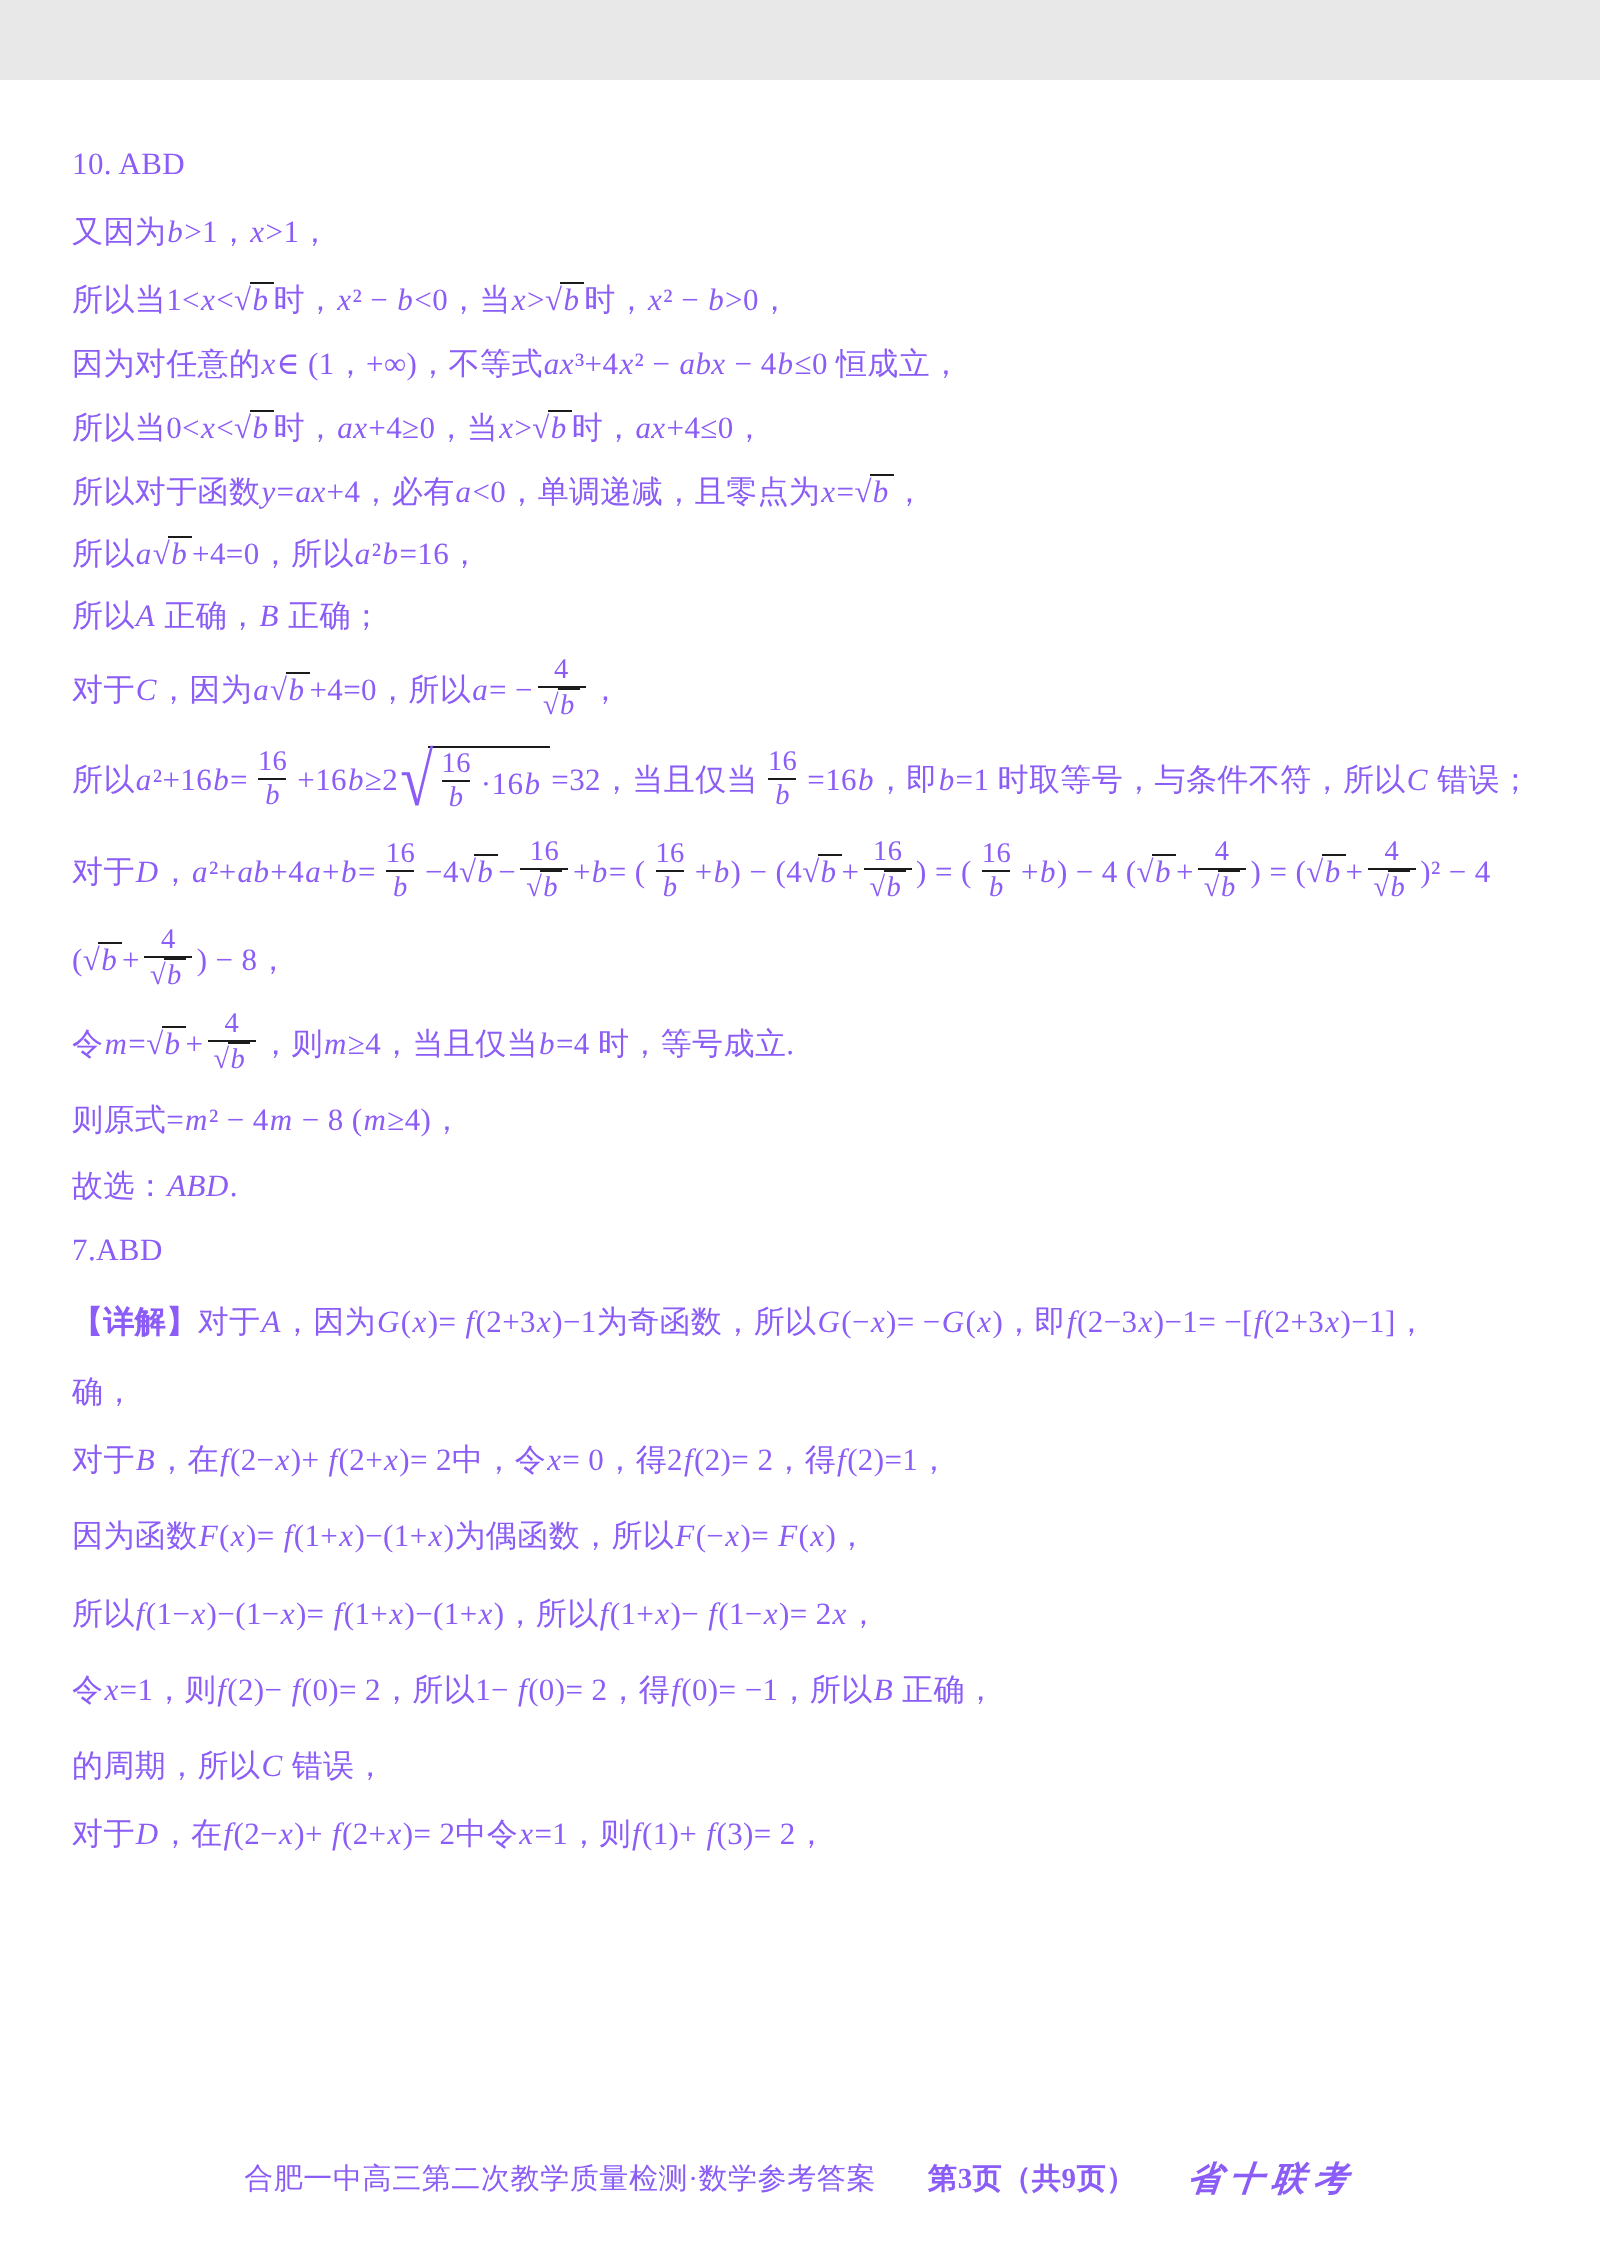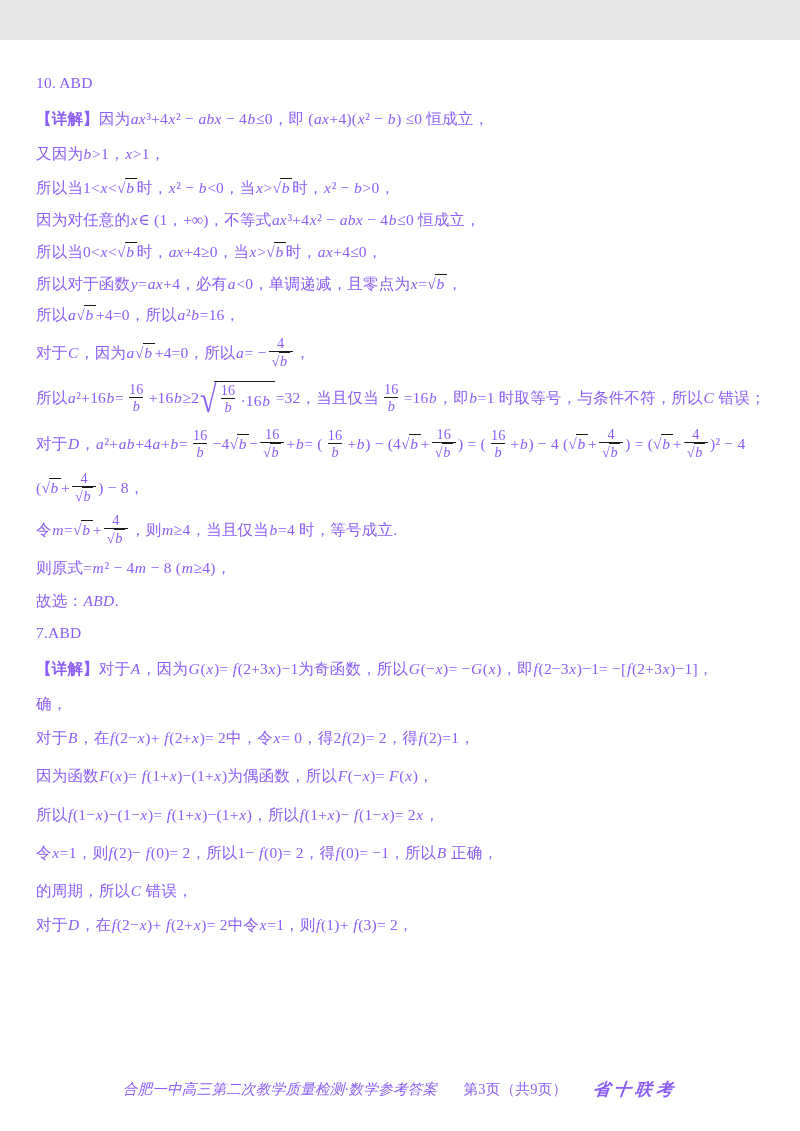--- a/index.html
+++ b/index.html
@@ -36,40 +36,40 @@
   .sq .vc{display:inline-block;border-top:1px solid #1b1b1b;padding:0 2px 0 1px;margin-left:-1px;}
   
   .sq.big{display:inline-flex;align-items:center;vertical-align:middle;margin:0 1px;}
   .sq.big .rd{font-size:30px;line-height:0;transform:scaleY(1.25);margin-right:-2px;}
   .sq.big .vc{display:inline-flex;align-items:center;border-top:1.2px solid #1b1b1b;padding:2px 4px 0 2px;}
   .footer{
     position:absolute;top:1036px;left:0;width:800px;height:26px;
     display:flex;align-items:center;justify-content:center;gap:26px;
     font-size:14.5px;
   }
-  .footer .ft-title{letter-spacing:.3px;font-style:italic;}
-  .footer .ft-page{letter-spacing:.3px;}
+  .footer .ft-title{letter-spacing:.3px;}
+  .footer .ft-page{letter-spacing:.3px;font-weight:bold;}
   .footer .stamp{
     font-weight:bold;font-style:italic;font-size:17px;letter-spacing:4px;
     transform:skewX(-6deg);
   }
 </style>
 </head>
 <body>
 
 <div class="page">
   <div class="content">
       <p class="line h34">10. ABD</p>
-      <p class="line h37"><b class="bk">【详解】</b>因为<i>ax</i>³+4<i>x</i>² − <i>abx</i> − 4<i>b</i>≤0，即 (<i>ax</i>+4)(<i>x</i>² − <i>b</i>) ≤0 恒成立，</p>
       <p class="line h33">又因为<i>b</i>&gt;1，<i>x</i>&gt;1，</p>
       <p class="line h35">所以当1&lt;<i>x</i>&lt;<span class="sq"><span class="rd">√</span><span class="vc"><i>b</i></span></span>时，<i>x</i>² − <i>b</i>&lt;0，当<i>x</i>&gt;<span class="sq"><span class="rd">√</span><span class="vc"><i>b</i></span></span>时，<i>x</i>² − <i>b</i>&gt;0，</p>
       <p class="line h30">因为对任意的<i>x</i>∈ (1，+∞)，不等式<i>ax</i>³+4<i>x</i>² − <i>abx</i> − 4<i>b</i>≤0 恒成立，</p>
       <p class="line h33">所以当0&lt;<i>x</i>&lt;<span class="sq"><span class="rd">√</span><span class="vc"><i>b</i></span></span>时，<i>ax</i>+4≥0，当<i>x</i>&gt;<span class="sq"><span class="rd">√</span><span class="vc"><i>b</i></span></span>时，<i>ax</i>+4≤0，</p>
       <p class="line h31">所以对于函数<i>y</i>=<i>ax</i>+4，必有<i>a</i>&lt;0，单调递减，且零点为<i>x</i>=<span class="sq"><span class="rd">√</span><span class="vc"><i>b</i></span></span>，</p>
       <p class="line h32">所以<i>a</i><span class="sq"><span class="rd">√</span><span class="vc"><i>b</i></span></span>+4=0，所以<i>a</i>²<i>b</i>=16，</p>
+      <p class="line h30">所以<i>A</i> 正确，<i>B</i> 正确；</p>
       <p class="line h44">对于<i>C</i>，因为<i>a</i><span class="sq"><span class="rd">√</span><span class="vc"><i>b</i></span></span>+4=0，所以<i>a</i>= −<span class="fr">
           <span class="n">4</span>
           <span class="d"><span class="sq"><span class="rd">√</span><span class="vc"><i>b</i></span></span></span>
         </span>，</p>
       <p class="line h46">所以<i>a</i>²+16<i>b</i>=<span class="fr">
           <span class="n">16</span>
           <span class="d"><i>b</i></span>
         </span>+16<i>b</i>≥2<span class="sq big">
           <span class="rd">√</span>
           <span class="vc"><span class="fr">

